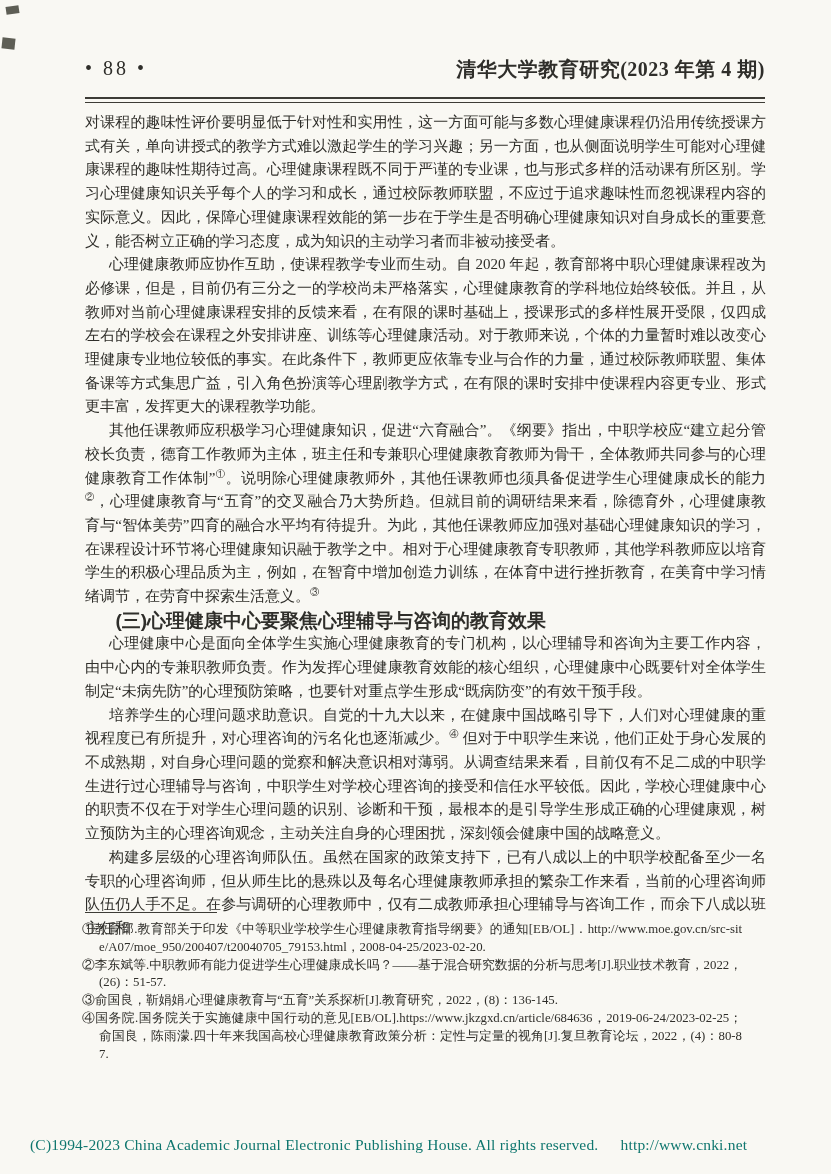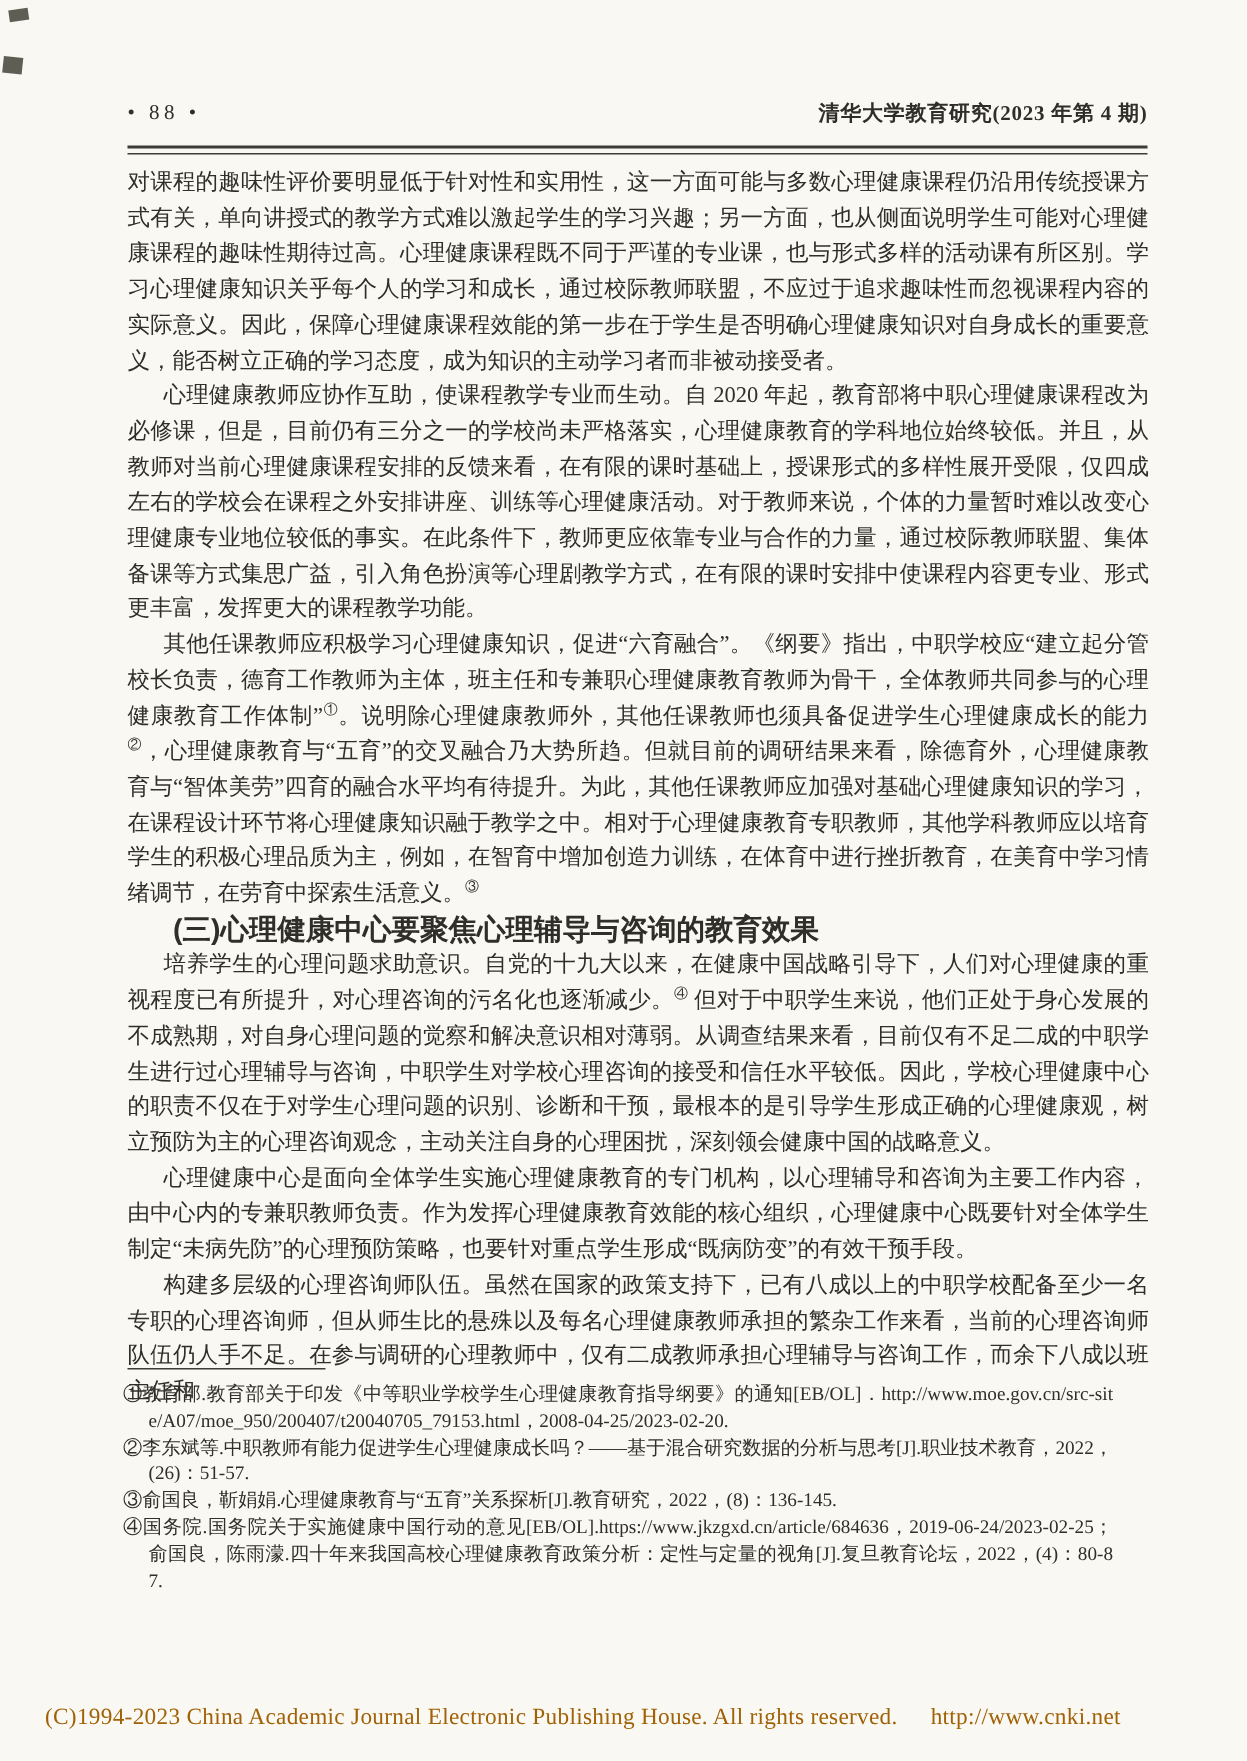--- a/index.html
+++ b/index.html
@@ -3,41 +3,41 @@
 <meta charset="utf-8">
 <style>
   html,body{margin:0;padding:0;background:#ffffff;}
   .page{
     position:relative;width:831px;height:1174px;overflow:hidden;
     background:#f9f8f3;
     font-family:"Liberation Serif","DejaVu Serif",serif;
     color:#2f2e2a;
   }
   
-  .header{position:absolute;top:67px;left:85px;width:680px;height:22px;font-size:14px;}
+  .header{position:absolute;top:56px;left:85px;width:680px;height:22px;font-size:20px;}
   .pagenum{position:absolute;left:0;top:1px;letter-spacing:3px;}
   .journal{text-align:right;font-weight:600;letter-spacing:.5px;}
   .rule{position:absolute;top:97px;left:85px;width:680px;height:2.5px;
     border-top:2.5px solid #3d3c36;border-bottom:1px solid #3d3c36;}
   
   .body-text{position:absolute;top:111px;left:85px;width:681px;
     font-size:15px;line-height:23.7px;text-align:justify;}
   .body-text p{margin:0;}
   .indent{text-indent:1.6em;}
   .heading{font-weight:bold;text-indent:1.6em;
     font-family:Liberation Sans, sans-serif;font-size:19px;}
   sup{font-size:.62em;line-height:0;}
   
   .fnsep{position:absolute;top:912px;left:85px;width:132px;border-top:1.5px solid #3d3c36;}
   .footnotes{position:absolute;top:921px;left:82px;width:660px;
     font-size:12.8px;line-height:17.8px;text-align:justify;word-break:break-all;}
   .fn{padding-left:17px;text-indent:-17px;margin:0;}
   
   .footer{position:absolute;top:1136px;left:30px;width:780px;
-    font-size:15.5px;color:#a16207;letter-spacing:.2px;}
+    font-size:15.5px;color:#0f766e;letter-spacing:.2px;}
   .footer .url{margin-left:22px;}
   
   .mark{position:absolute;background:#4d4c44;opacity:.9;}
   .mark1{left:6px;top:6px;width:13px;height:8px;transform:rotate(-8deg);}
   .mark2{left:2px;top:38px;width:13px;height:11px;transform:rotate(6deg);}
 </style>
 </head>
 <body>
 
 <div class="page">
@@ -49,22 +49,22 @@
     <span class="pagenum">• 88 •</span>
     <div class="journal">清华大学教育研究(2023 年第 4 期)</div>
   </div>
   <div class="rule"></div>
 
   <div class="body-text">
     <p>对课程的趣味性评价要明显低于针对性和实用性，这一方面可能与多数心理健康课程仍沿用传统授课方式有关，单向讲授式的教学方式难以激起学生的学习兴趣；另一方面，也从侧面说明学生可能对心理健康课程的趣味性期待过高。心理健康课程既不同于严谨的专业课，也与形式多样的活动课有所区别。学习心理健康知识关乎每个人的学习和成长，通过校际教师联盟，不应过于追求趣味性而忽视课程内容的实际意义。因此，保障心理健康课程效能的第一步在于学生是否明确心理健康知识对自身成长的重要意义，能否树立正确的学习态度，成为知识的主动学习者而非被动接受者。</p>
     <p class="indent">心理健康教师应协作互助，使课程教学专业而生动。自 2020 年起，教育部将中职心理健康课程改为必修课，但是，目前仍有三分之一的学校尚未严格落实，心理健康教育的学科地位始终较低。并且，从教师对当前心理健康课程安排的反馈来看，在有限的课时基础上，授课形式的多样性展开受限，仅四成左右的学校会在课程之外安排讲座、训练等心理健康活动。对于教师来说，个体的力量暂时难以改变心理健康专业地位较低的事实。在此条件下，教师更应依靠专业与合作的力量，通过校际教师联盟、集体备课等方式集思广益，引入角色扮演等心理剧教学方式，在有限的课时安排中使课程内容更专业、形式更丰富，发挥更大的课程教学功能。</p>
     <p class="indent">其他任课教师应积极学习心理健康知识，促进“六育融合”。《纲要》指出，中职学校应“建立起分管校长负责，德育工作教师为主体，班主任和专兼职心理健康教育教师为骨干，全体教师共同参与的心理健康教育工作体制”<sup>①</sup>。说明除心理健康教师外，其他任课教师也须具备促进学生心理健康成长的能力<sup>②</sup>，心理健康教育与“五育”的交叉融合乃大势所趋。但就目前的调研结果来看，除德育外，心理健康教育与“智体美劳”四育的融合水平均有待提升。为此，其他任课教师应加强对基础心理健康知识的学习，在课程设计环节将心理健康知识融于教学之中。相对于心理健康教育专职教师，其他学科教师应以培育学生的积极心理品质为主，例如，在智育中增加创造力训练，在体育中进行挫折教育，在美育中学习情绪调节，在劳育中探索生活意义。<sup>③</sup></p>
     <p class="heading">(三)心理健康中心要聚焦心理辅导与咨询的教育效果</p>
+    <p class="indent">心理健康中心是面向全体学生实施心理健康教育的专门机构，以心理辅导和咨询为主要工作内容，由中心内的专兼职教师负责。作为发挥心理健康教育效能的核心组织，心理健康中心既要针对全体学生制定“未病先防”的心理预防策略，也要针对重点学生形成“既病防变”的有效干预手段。</p>
     <p class="indent">培养学生的心理问题求助意识。自党的十九大以来，在健康中国战略引导下，人们对心理健康的重视程度已有所提升，对心理咨询的污名化也逐渐减少。<sup>④</sup> 但对于中职学生来说，他们正处于身心发展的不成熟期，对自身心理问题的觉察和解决意识相对薄弱。从调查结果来看，目前仅有不足二成的中职学生进行过心理辅导与咨询，中职学生对学校心理咨询的接受和信任水平较低。因此，学校心理健康中心的职责不仅在于对学生心理问题的识别、诊断和干预，最根本的是引导学生形成正确的心理健康观，树立预防为主的心理咨询观念，主动关注自身的心理困扰，深刻领会健康中国的战略意义。</p>
-    <p class="indent">心理健康中心是面向全体学生实施心理健康教育的专门机构，以心理辅导和咨询为主要工作内容，由中心内的专兼职教师负责。作为发挥心理健康教育效能的核心组织，心理健康中心既要针对全体学生制定“未病先防”的心理预防策略，也要针对重点学生形成“既病防变”的有效干预手段。</p>
     <p class="indent">构建多层级的心理咨询师队伍。虽然在国家的政策支持下，已有八成以上的中职学校配备至少一名专职的心理咨询师，但从师生比的悬殊以及每名心理健康教师承担的繁杂工作来看，当前的心理咨询师队伍仍人手不足。在参与调研的心理教师中，仅有二成教师承担心理辅导与咨询工作，而余下八成以班主任和</p>
   </div>
 
   <div class="fnsep"></div>
   <div class="footnotes">
     <p class="fn">①教育部.教育部关于印发《中等职业学校学生心理健康教育指导纲要》的通知[EB/OL]．http://www.moe.gov.cn/src-site/A07/moe_950/200407/t20040705_79153.html，2008-04-25/2023-02-20.</p>
     <p class="fn">②李东斌等.中职教师有能力促进学生心理健康成长吗？——基于混合研究数据的分析与思考[J].职业技术教育，2022，(26)：51-57.</p>
     <p class="fn">③俞国良，靳娟娟.心理健康教育与“五育”关系探析[J].教育研究，2022，(8)：136-145.</p>
     <p class="fn">④国务院.国务院关于实施健康中国行动的意见[EB/OL].https://www.jkzgxd.cn/article/684636，2019-06-24/2023-02-25；俞国良，陈雨濛.四十年来我国高校心理健康教育政策分析：定性与定量的视角[J].复旦教育论坛，2022，(4)：80-87.</p>
   </div>

